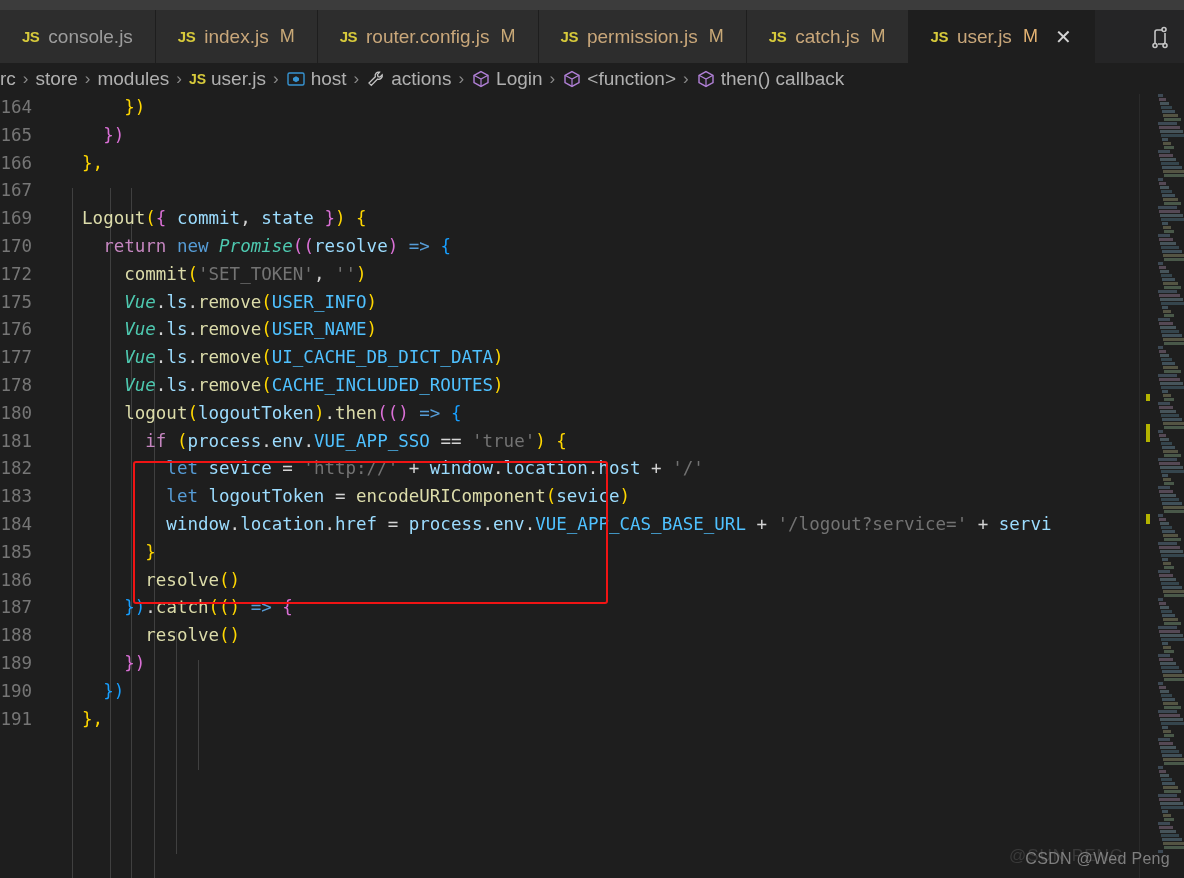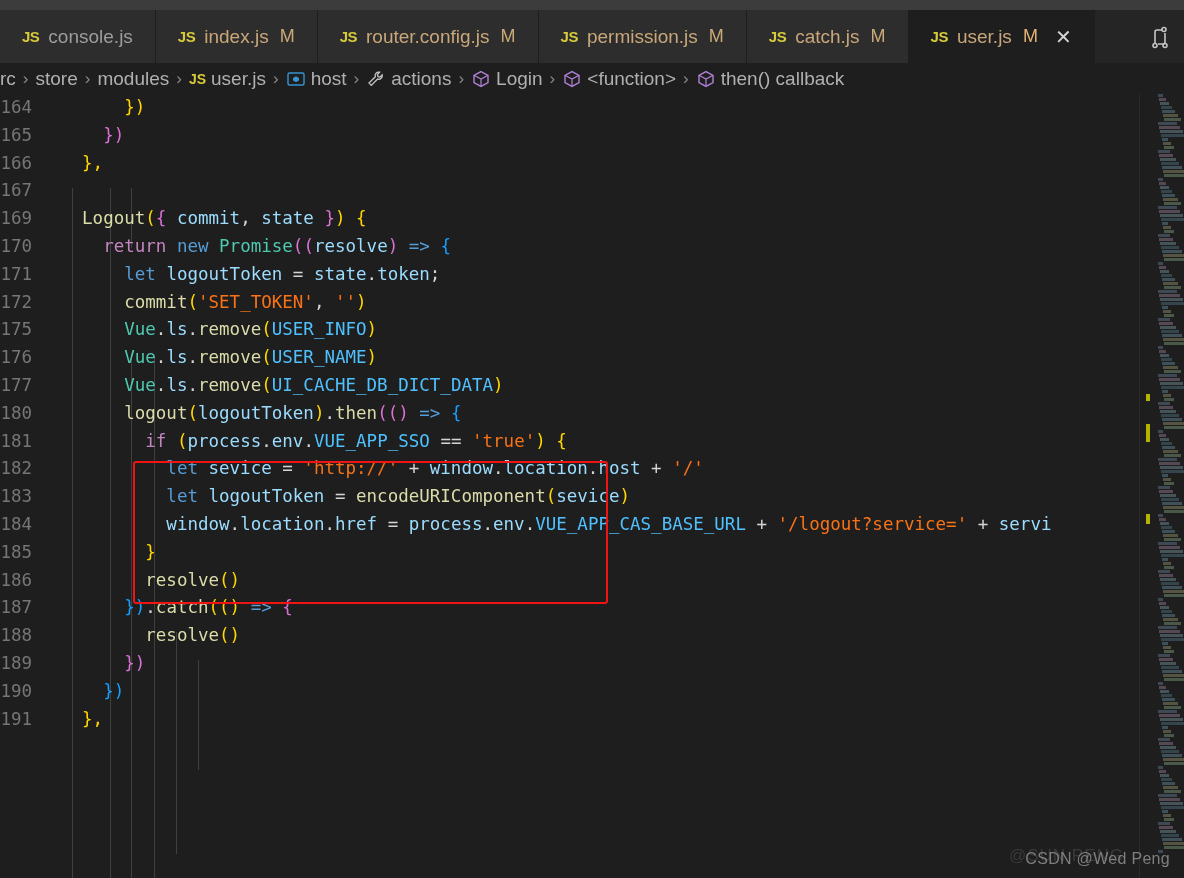--- a/index.html
+++ b/index.html
@@ -144,22 +144,22 @@
     width: 1px;
     background: #404040;
   }
 
   
   .t-com   { color: #6a9955; }
   .t-kw    { color: #c586c0; }
   .t-kw2   { color: #569cd6; }
   .t-fn    { color: #dcdcaa; }
   .t-var   { color: #9cdcfe; }
-  .t-cls   { color: #4ec9b0; }
-  .t-str   { color: #f97316; }
+  .t-cls   { color: #4ec9b0; font-style: italic; }
+  .t-str   { color: #737373; }
   .t-punc  { color: #ffd700; }
   .t-punc2 { color: #da70d6; }
   .t-punc3 { color: #179fff; }
   .t-plain { color: #d4d4d4; }
   .t-const { color: #4fc1ff; }
   .t-arrow { color: #569cd6; }
 
   
   .redbox {
     position: absolute;
@@ -348,25 +348,25 @@
       <div class="guide" style="left:176px; top:444px; height:222px;"></div>
       <div class="guide" style="left:198px; top:472px; height:110px;"></div>
     </div>
     <div class="code-rows" id="code-host">
         <div class="row"><div class="lineno">164</div><div class="code"><span class="t-punc">      })</span></div></div>
         <div class="row"><div class="lineno">165</div><div class="code"><span class="t-punc2">    })</span></div></div>
         <div class="row"><div class="lineno">166</div><div class="code"><span class="t-punc">  },</span></div></div>
         <div class="row"><div class="lineno">167</div><div class="code"><span class="t-plain"></span></div></div>
         <div class="row"><div class="lineno">169</div><div class="code"><span class="t-plain">  </span><span class="t-fn">Logout</span><span class="t-punc">(</span><span class="t-punc2">{ </span><span class="t-var">commit</span><span class="t-plain">, </span><span class="t-var">state</span><span class="t-punc2"> }</span><span class="t-punc">)</span><span class="t-punc"> {</span></div></div>
         <div class="row"><div class="lineno">170</div><div class="code"><span class="t-plain">    </span><span class="t-kw">return</span><span class="t-plain"> </span><span class="t-kw2">new</span><span class="t-plain"> </span><span class="t-cls">Promise</span><span class="t-punc2">((</span><span class="t-var">resolve</span><span class="t-punc2">)</span><span class="t-plain"> </span><span class="t-arrow">=&gt;</span><span class="t-punc3"> {</span></div></div>
-        <div class="row"><div class="lineno">171</div><div class="code"><span class="t-plain">      </span><span class="t-kw2">let</span><span class="t-plain"> </span><span class="t-var">logoutToken</span><span class="t-plain"> = </span><span class="t-var">state</span><span class="t-plain">.</span><span class="t-var">token</span><span class="t-plain">;</span></div></div>
         <div class="row"><div class="lineno">172</div><div class="code"><span class="t-plain">      </span><span class="t-fn">commit</span><span class="t-punc">(</span><span class="t-str">'SET_TOKEN'</span><span class="t-plain">, </span><span class="t-str">''</span><span class="t-punc">)</span></div></div>
         <div class="row"><div class="lineno">175</div><div class="code"><span class="t-plain">      </span><span class="t-cls">Vue</span><span class="t-plain">.</span><span class="t-var">ls</span><span class="t-plain">.</span><span class="t-fn">remove</span><span class="t-punc">(</span><span class="t-const">USER_INFO</span><span class="t-punc">)</span></div></div>
         <div class="row"><div class="lineno">176</div><div class="code"><span class="t-plain">      </span><span class="t-cls">Vue</span><span class="t-plain">.</span><span class="t-var">ls</span><span class="t-plain">.</span><span class="t-fn">remove</span><span class="t-punc">(</span><span class="t-const">USER_NAME</span><span class="t-punc">)</span></div></div>
         <div class="row"><div class="lineno">177</div><div class="code"><span class="t-plain">      </span><span class="t-cls">Vue</span><span class="t-plain">.</span><span class="t-var">ls</span><span class="t-plain">.</span><span class="t-fn">remove</span><span class="t-punc">(</span><span class="t-const">UI_CACHE_DB_DICT_DATA</span><span class="t-punc">)</span></div></div>
+        <div class="row"><div class="lineno">178</div><div class="code"><span class="t-plain">      </span><span class="t-cls">Vue</span><span class="t-plain">.</span><span class="t-var">ls</span><span class="t-plain">.</span><span class="t-fn">remove</span><span class="t-punc">(</span><span class="t-const">CACHE_INCLUDED_ROUTES</span><span class="t-punc">)</span></div></div>
         <div class="row"><div class="lineno">180</div><div class="code"><span class="t-plain">      </span><span class="t-fn">logout</span><span class="t-punc">(</span><span class="t-var">logoutToken</span><span class="t-punc">)</span><span class="t-plain">.</span><span class="t-fn">then</span><span class="t-punc2">((</span><span class="t-punc2">)</span><span class="t-plain"> </span><span class="t-arrow">=&gt;</span><span class="t-punc3"> {</span></div></div>
         <div class="row"><div class="lineno">181</div><div class="code"><span class="t-plain">        </span><span class="t-kw">if</span><span class="t-plain"> </span><span class="t-punc">(</span><span class="t-var">process</span><span class="t-plain">.</span><span class="t-var">env</span><span class="t-plain">.</span><span class="t-const">VUE_APP_SSO</span><span class="t-plain"> == </span><span class="t-str">'true'</span><span class="t-punc">)</span><span class="t-punc"> {</span></div></div>
         <div class="row"><div class="lineno">182</div><div class="code"><span class="t-plain">          </span><span class="t-kw2">let</span><span class="t-plain"> </span><span class="t-var">sevice</span><span class="t-plain"> = </span><span class="t-str">'http://'</span><span class="t-plain"> + </span><span class="t-var">window</span><span class="t-plain">.</span><span class="t-var">location</span><span class="t-plain">.</span><span class="t-var">host</span><span class="t-plain"> + </span><span class="t-str">'/'</span></div></div>
         <div class="row"><div class="lineno">183</div><div class="code"><span class="t-plain">          </span><span class="t-kw2">let</span><span class="t-plain"> </span><span class="t-var">logoutToken</span><span class="t-plain"> = </span><span class="t-fn">encodeURIComponent</span><span class="t-punc">(</span><span class="t-var">sevice</span><span class="t-punc">)</span></div></div>
         <div class="row"><div class="lineno">184</div><div class="code"><span class="t-plain">          </span><span class="t-var">window</span><span class="t-plain">.</span><span class="t-var">location</span><span class="t-plain">.</span><span class="t-var">href</span><span class="t-plain"> = </span><span class="t-var">process</span><span class="t-plain">.</span><span class="t-var">env</span><span class="t-plain">.</span><span class="t-const">VUE_APP_CAS_BASE_URL</span><span class="t-plain"> + </span><span class="t-str">'/logout?service='</span><span class="t-plain"> + </span><span class="t-var">servi</span></div></div>
         <div class="row"><div class="lineno">185</div><div class="code"><span class="t-punc">        }</span></div></div>
         <div class="row"><div class="lineno">186</div><div class="code"><span class="t-plain">        </span><span class="t-fn">resolve</span><span class="t-punc">()</span></div></div>
         <div class="row"><div class="lineno">187</div><div class="code"><span class="t-plain">      </span><span class="t-punc3">})</span><span class="t-plain">.</span><span class="t-fn">catch</span><span class="t-punc">((</span><span class="t-punc">)</span><span class="t-plain"> </span><span class="t-arrow">=&gt;</span><span class="t-punc2"> {</span></div></div>
         <div class="row"><div class="lineno">188</div><div class="code"><span class="t-plain">        </span><span class="t-fn">resolve</span><span class="t-punc">()</span></div></div>
         <div class="row"><div class="lineno">189</div><div class="code"><span class="t-punc2">      })</span></div></div>

